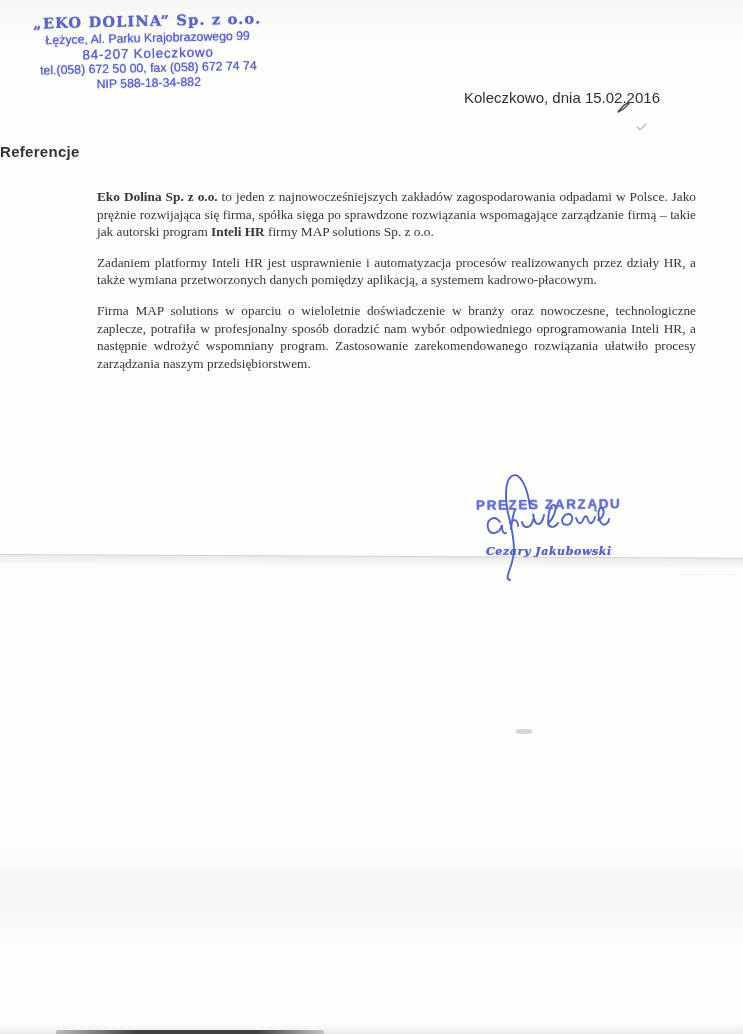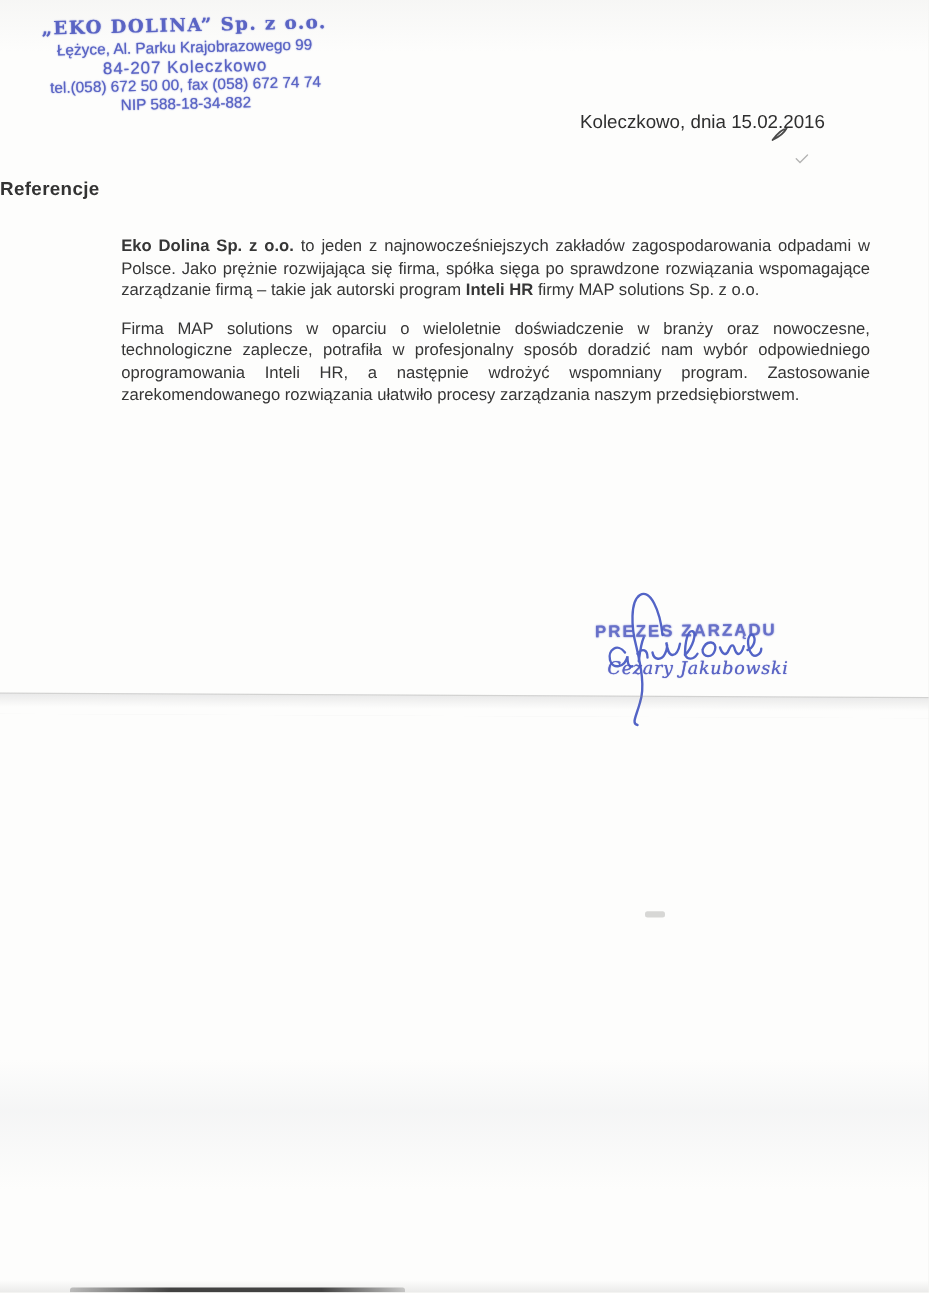--- a/index.html
+++ b/index.html
@@ -42,35 +42,35 @@
     position:absolute; left:0; right:0; top:143px;
     text-align:left; font-size:15px; font-weight:bold; color:#333;
     letter-spacing:.3px;
   }
   
   .body-text {
     position:absolute; left:97px; top:188px; width:599px;
     font-size:13.3px; line-height:17.6px; color:#363636;
     text-align:justify;
   }
-  .body-text p { margin:0 0 13px 0; }
+  .body-text p { margin:0 0 13px 0;font-family:Liberation Serif, serif; }
   
   .role-stamp {
     position:absolute; left:476px; top:497px;
     font-size:13.5px; font-weight:bold; letter-spacing:1.6px;
     color:var(--stamp_blue);
     text-shadow:0 0 1.4px var(--stamp_blue);
     transform:rotate(-.6deg);
     opacity:.85; white-space:nowrap;
   }
   .sig-svg { position:absolute; left:470px; top:462px; }
   .sig-name {
-    position:absolute; left:486px; top:527px;
-    font-family:"DejaVu Serif", serif; font-style:italic; font-weight:normal;
-    font-size:14px; letter-spacing:.6px;
+    position:absolute; left:486px; top:545px;
+    font-family:"DejaVu Serif", serif; font-style:italic; font-weight:bold;
+    font-size:11px; letter-spacing:.6px;
     color:var(--stamp_blue);
     text-shadow:0 0 .8px var(--stamp_blue);
     opacity:.92; white-space:nowrap;
   }
   
   .fold-crease {
     position:absolute; left:-8px; top:554px; width:760px; height:16px;
     border-top:1px solid rgba(140,140,140,.38);
     background:linear-gradient(to bottom, rgba(120,120,125,.14), rgba(255,255,255,0) 65%);
     transform:rotate(.28deg); transform-origin:left top;
@@ -110,20 +110,21 @@
     <path d="M1 11 C4 7 9 2 12 2 C10 6 5 9 1 11" fill="none" stroke="#4a4a4a" stroke-width="1.4" stroke-linecap="round"></path>
   </svg>
   <svg class="pen-mark-2" width="12" height="9" viewBox="0 0 12 9">
     <path d="M1 4 L4 7 L10 1" fill="none" stroke="#777" stroke-width="1.1" stroke-linecap="round"></path>
   </svg>
 
   <div class="letter-title">Referencje</div>
 
   <div class="body-text">
       <p><span style="font-weight: bold;">Eko Dolina Sp. z o.o.</span><span> to jeden z najnowocześniejszych zakładów zagospodarowania odpadami w Polsce. Jako prężnie rozwijająca się firma, spółka sięga po sprawdzone rozwiązania wspomagające zarządzanie firmą – takie jak autorski program </span><span style="font-weight: bold;">Inteli HR</span><span> firmy MAP solutions Sp. z o.o.</span></p>
+      <p><span>Zadaniem platformy Inteli HR jest usprawnienie i automatyzacja procesów realizowanych przez działy HR, a także wymiana przetworzonych danych pomiędzy aplikacją, a systemem kadrowo-płacowym.</span></p>
       <p><span>Firma MAP solutions w oparciu o wieloletnie doświadczenie w branży oraz nowoczesne, technologiczne zaplecze, potrafiła w profesjonalny sposób doradzić nam wybór odpowiedniego oprogramowania Inteli HR, a następnie wdrożyć wspomniany program. Zastosowanie zarekomendowanego rozwiązania ułatwiło procesy zarządzania naszym przedsiębiorstwem.</span></p>
     </div>
 
   <div class="role-stamp">PREZES ZARZĄDU</div>
 
   <svg class="sig-svg" width="160" height="125" viewBox="0 0 160 125">
     <g fill="none" stroke="var(--ink_blue)" stroke-width="1.9" stroke-linecap="round" opacity=".95">
 
       <path d="M60 46 C58 26 50 9 42 14 C34 19 35 40 39 55 C43 72 46 88 42 100 C39 111 35 117 40 118"></path>
 

